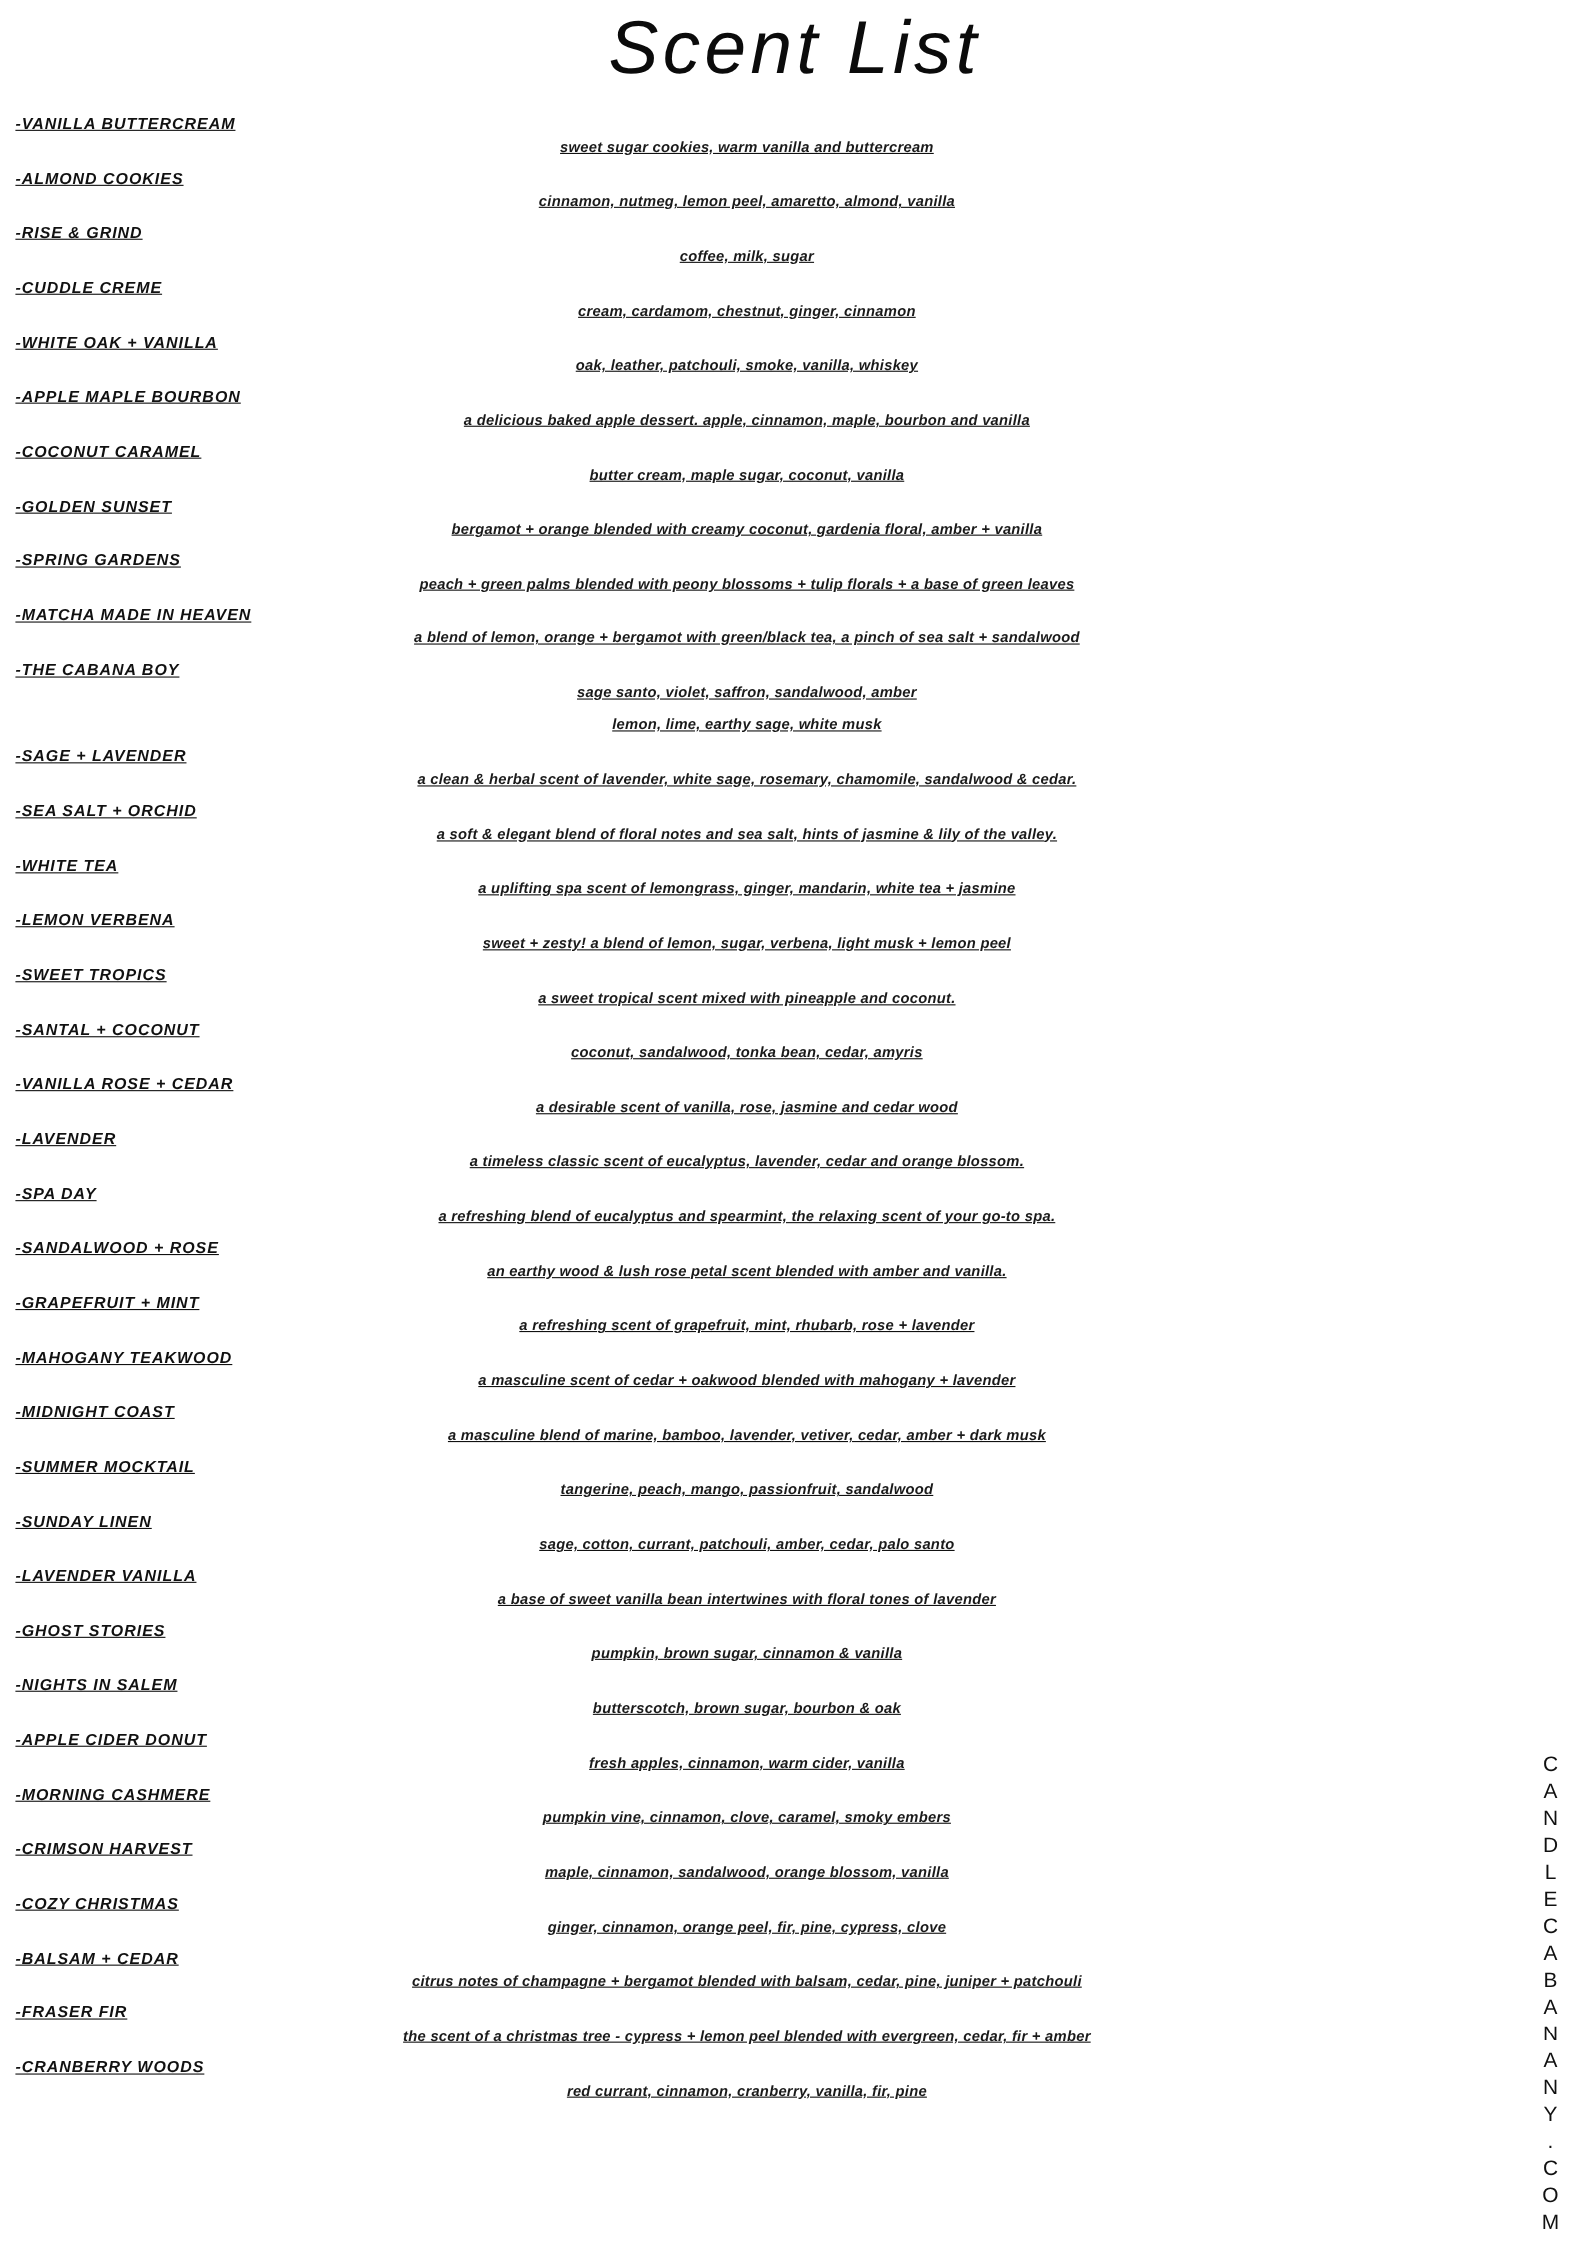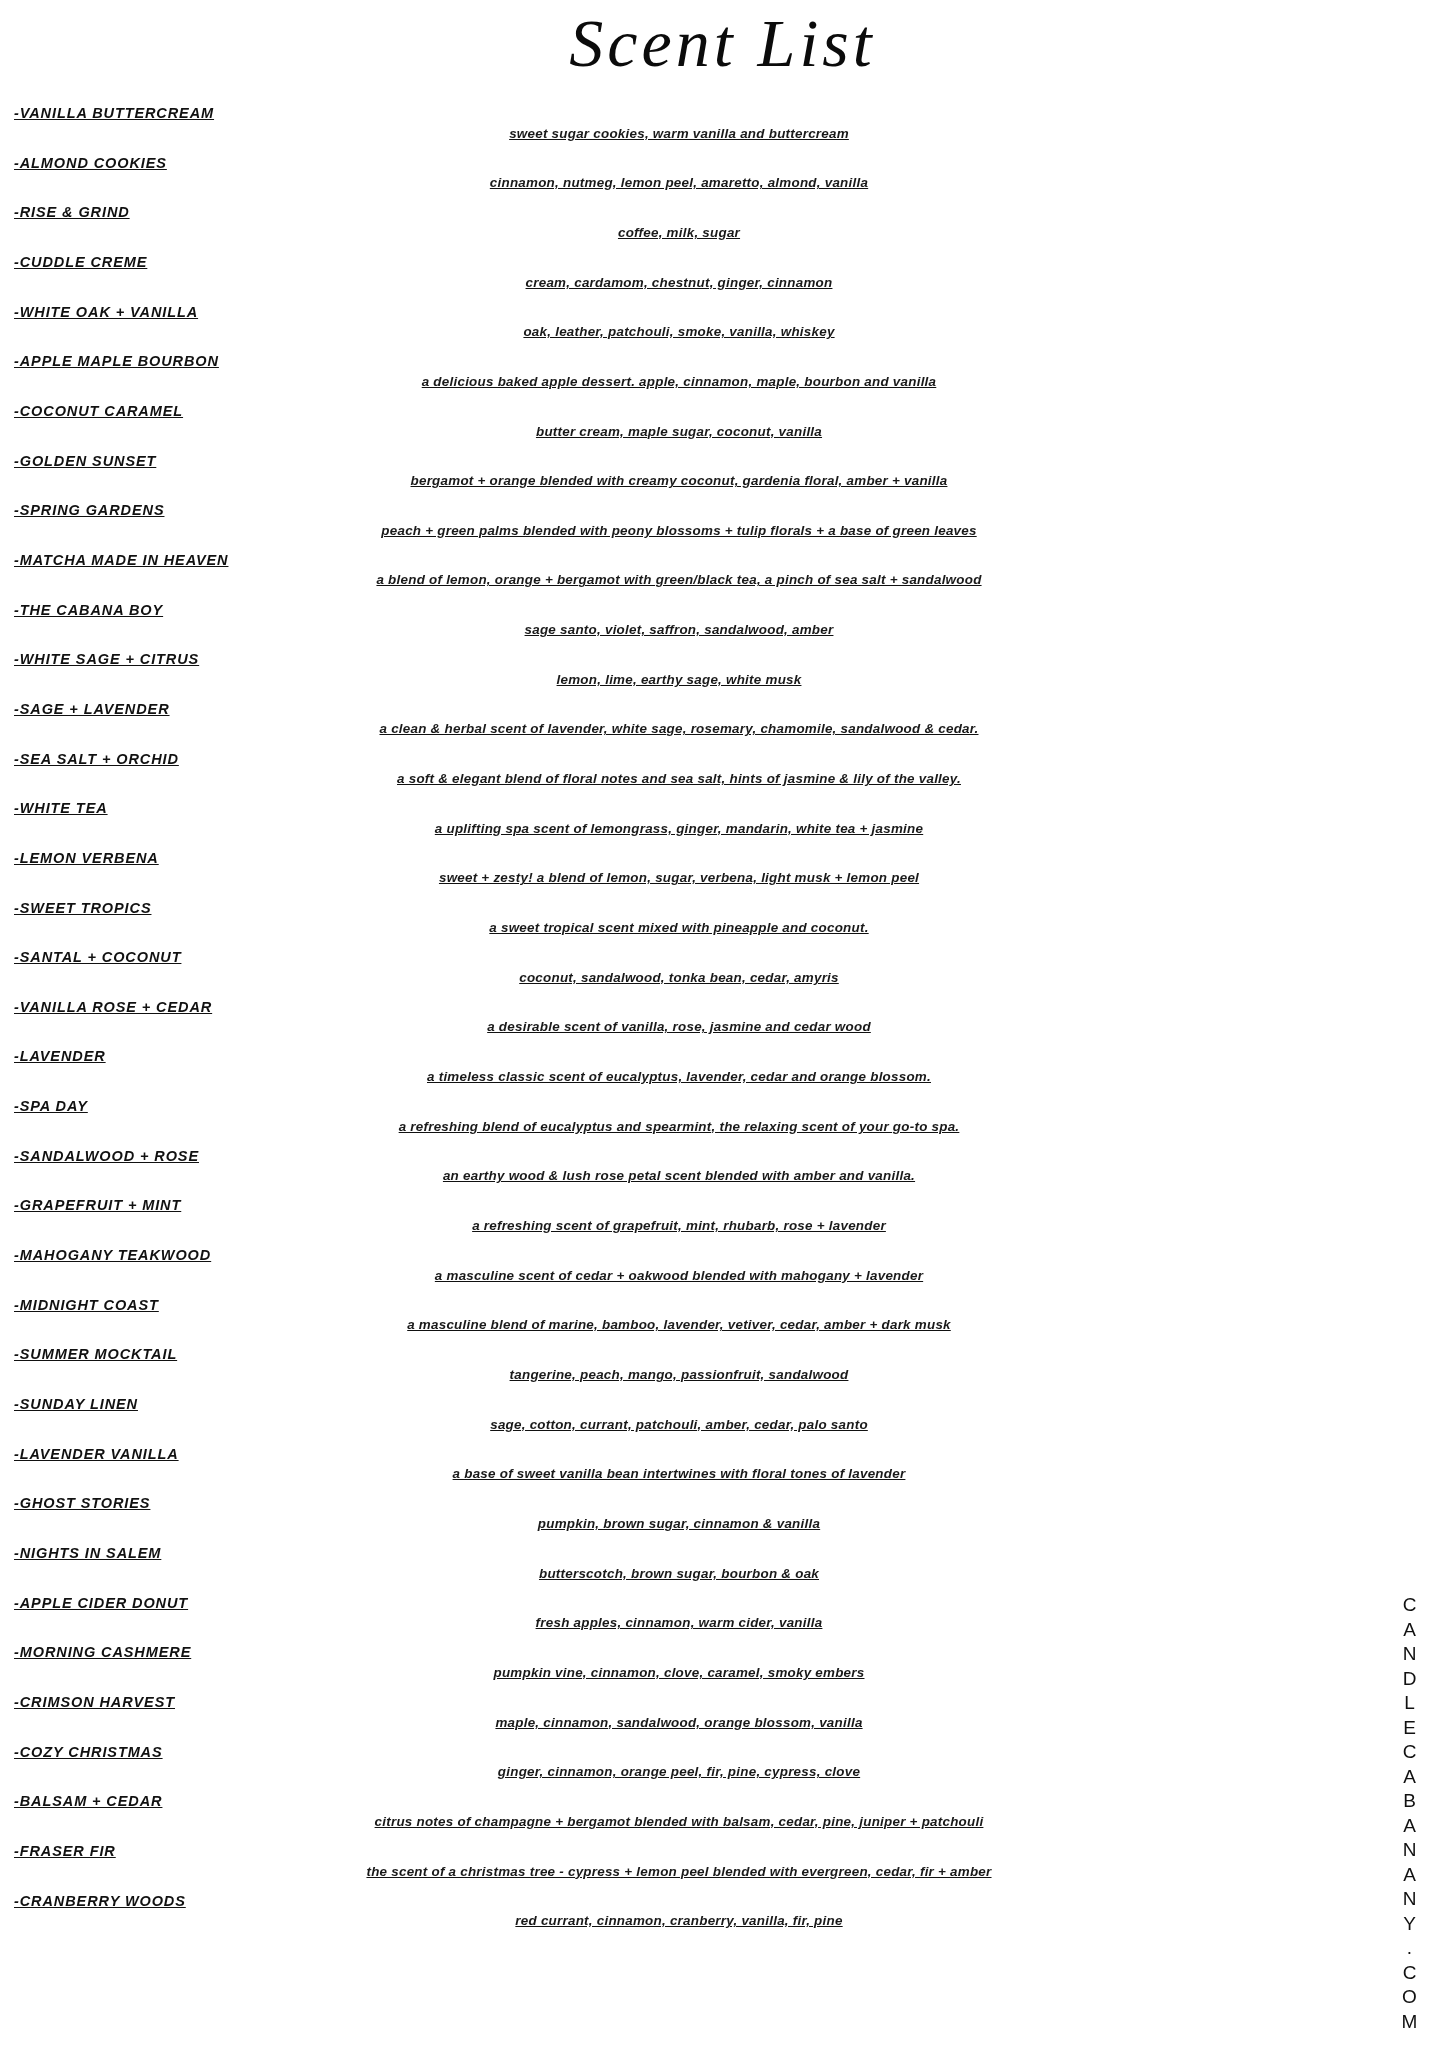--- a/index.html
+++ b/index.html
@@ -16,21 +16,21 @@
     overflow: hidden;
   }
   .page {
     position: relative;
     width: 1445px;
     height: 2055px;
     box-sizing: border-box;
   }
   .title {
     text-align: center;
-    font-family: Liberation Serif, serif;
+    font-family: Liberation Sans, sans-serif;
     font-style: italic;
     font-weight: 400;
     font-size: 68px;
     letter-spacing: 4px;
     color: #0b0b0b;
     padding-top: 8px;
     line-height: 1.05;
     height: 96px;
     box-sizing: border-box;
   }
@@ -127,21 +127,20 @@
       </div>
       <div class="entry thin">
         <div class="name">-MATCHA MADE IN HEAVEN</div>
         <div class="desc">a blend of lemon, orange + bergamot with green/black tea, a pinch of sea salt + sandalwood</div>
       </div>
       <div class="entry thin">
         <div class="name">-THE CABANA BOY</div>
         <div class="desc">sage santo, violet, saffron, sandalwood, amber</div>
       </div>
       <div class="entry thin">
-        <div class="name">-WHITE SAGE + CITRUS</div>
         <div class="desc">lemon, lime, earthy sage, white musk</div>
       </div>
       <div class="entry thin">
         <div class="name">-SAGE + LAVENDER</div>
         <div class="desc">a clean &amp; herbal scent of lavender, white sage, rosemary, chamomile, sandalwood &amp; cedar.</div>
       </div>
       <div class="entry thin">
         <div class="name">-SEA SALT + ORCHID</div>
         <div class="desc">a soft &amp; elegant blend of floral notes and sea salt, hints of jasmine &amp; lily of the valley.</div>
       </div>

